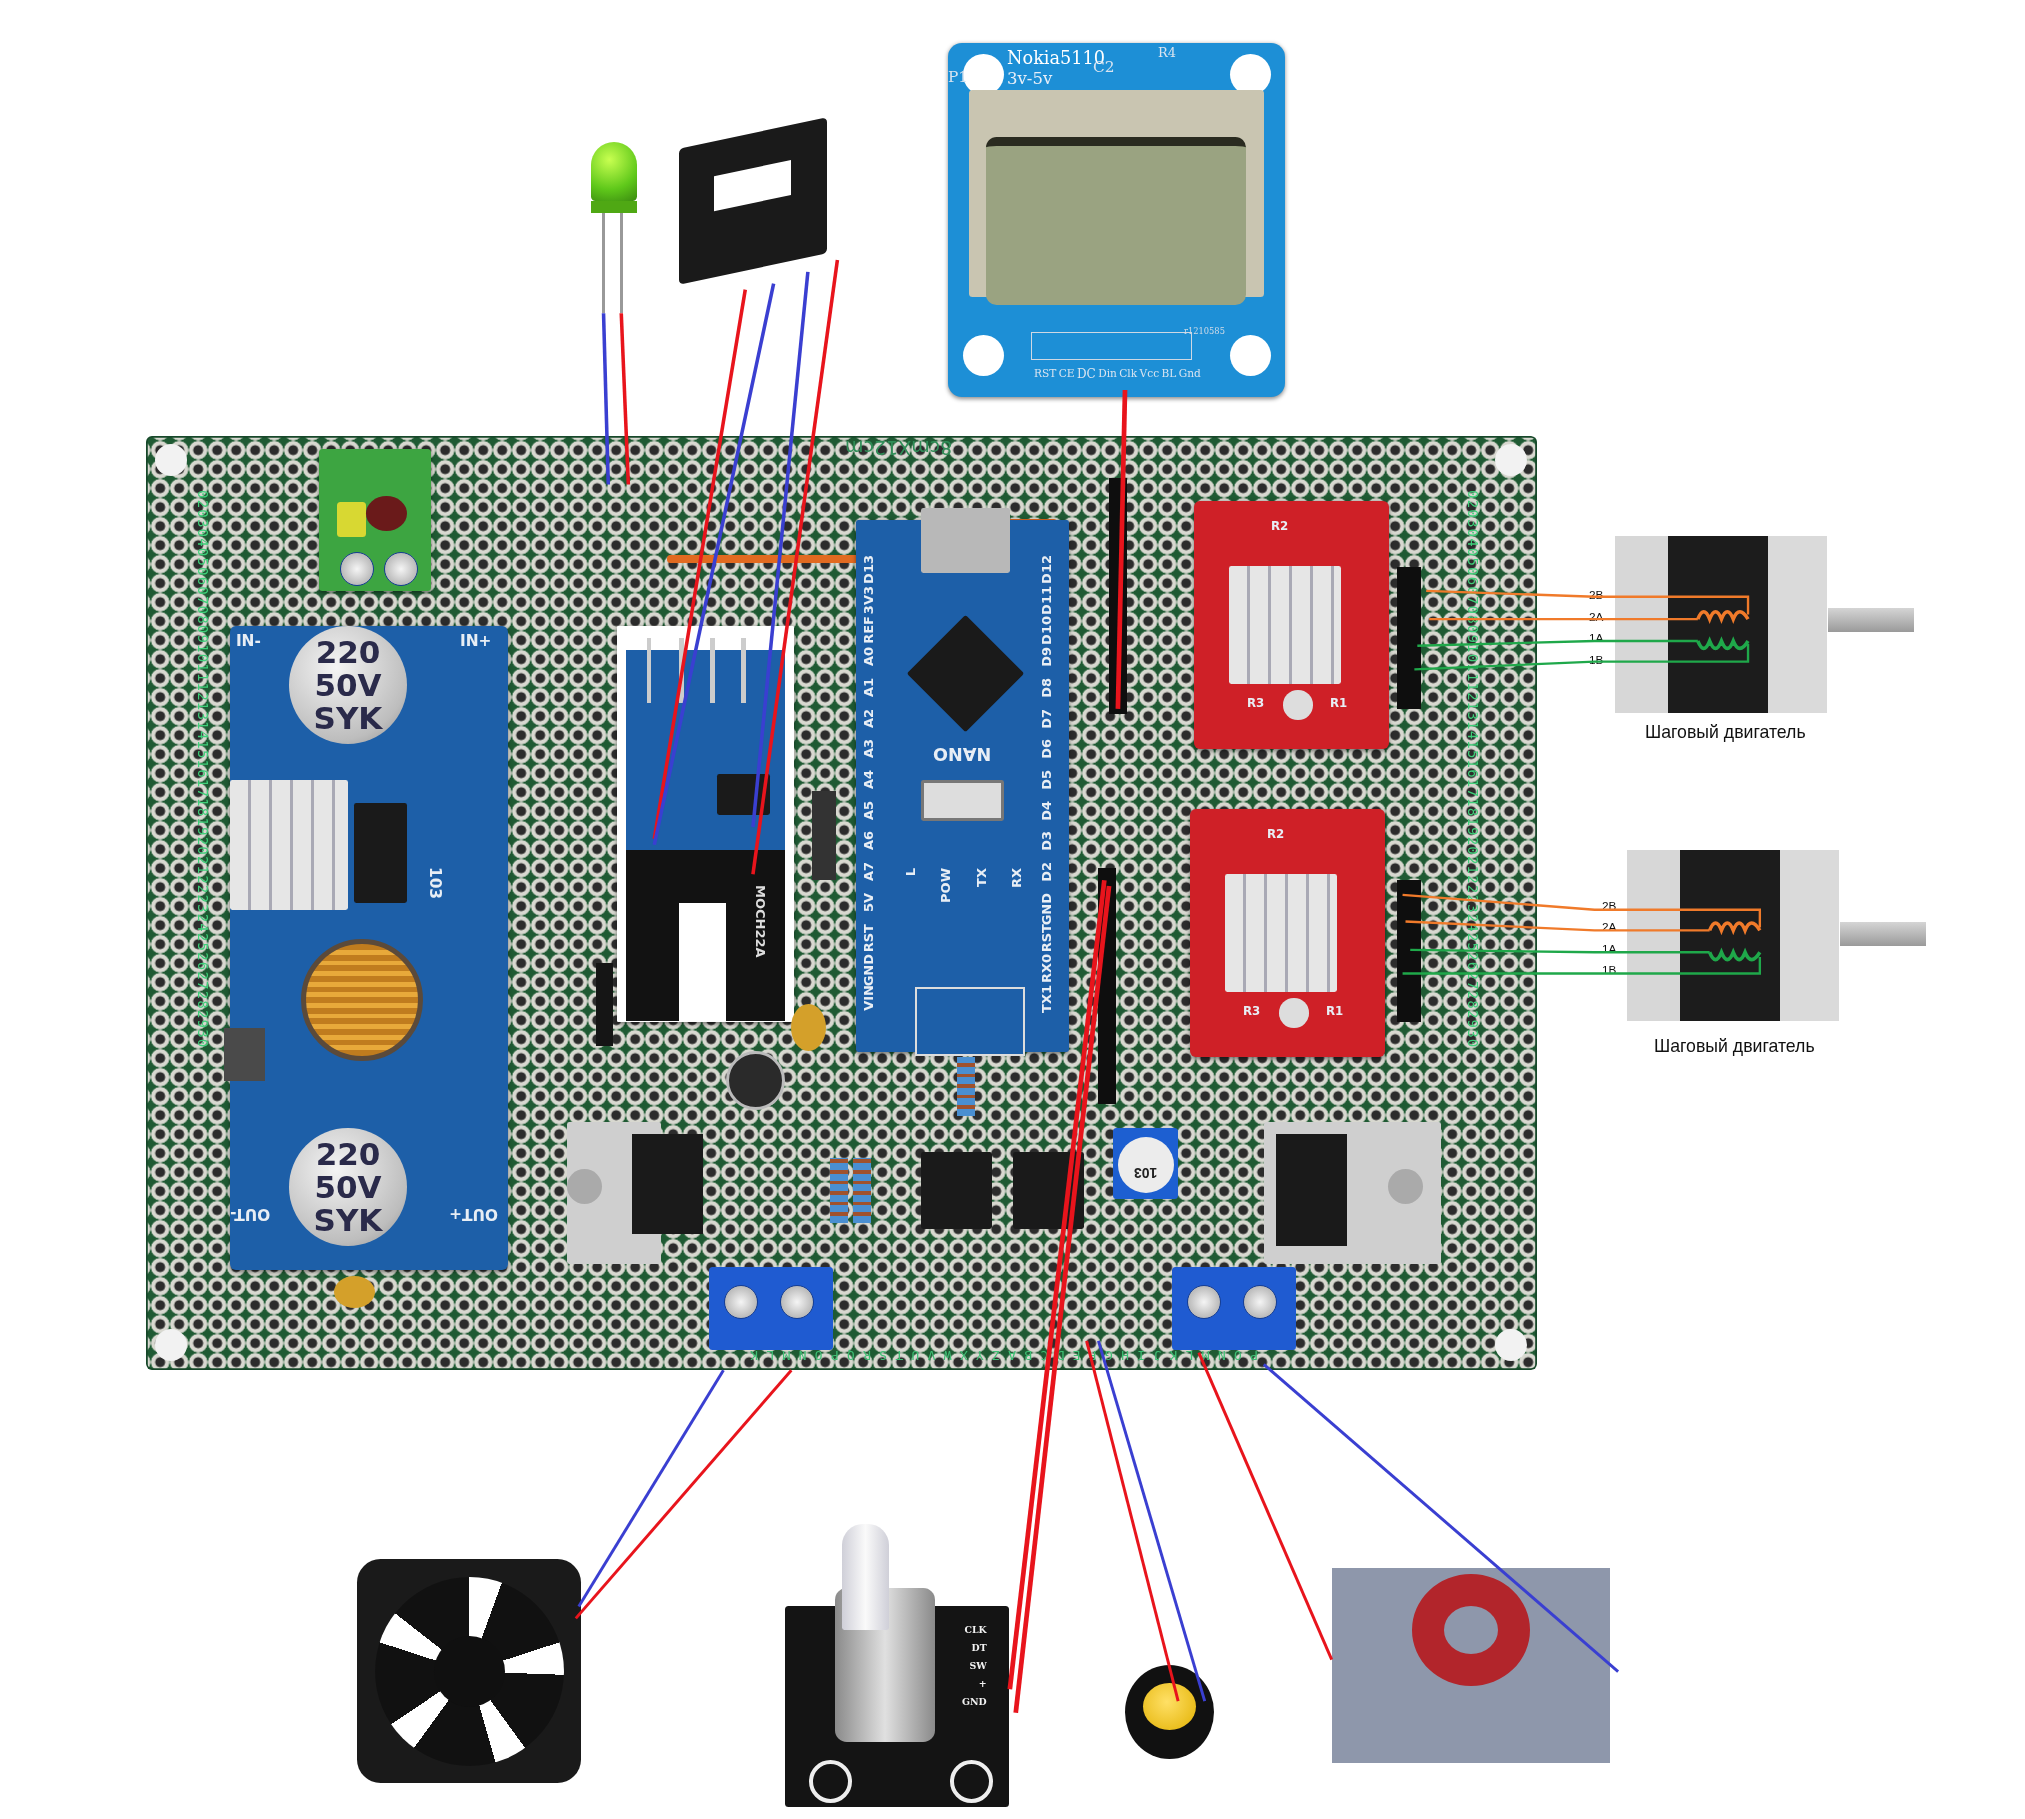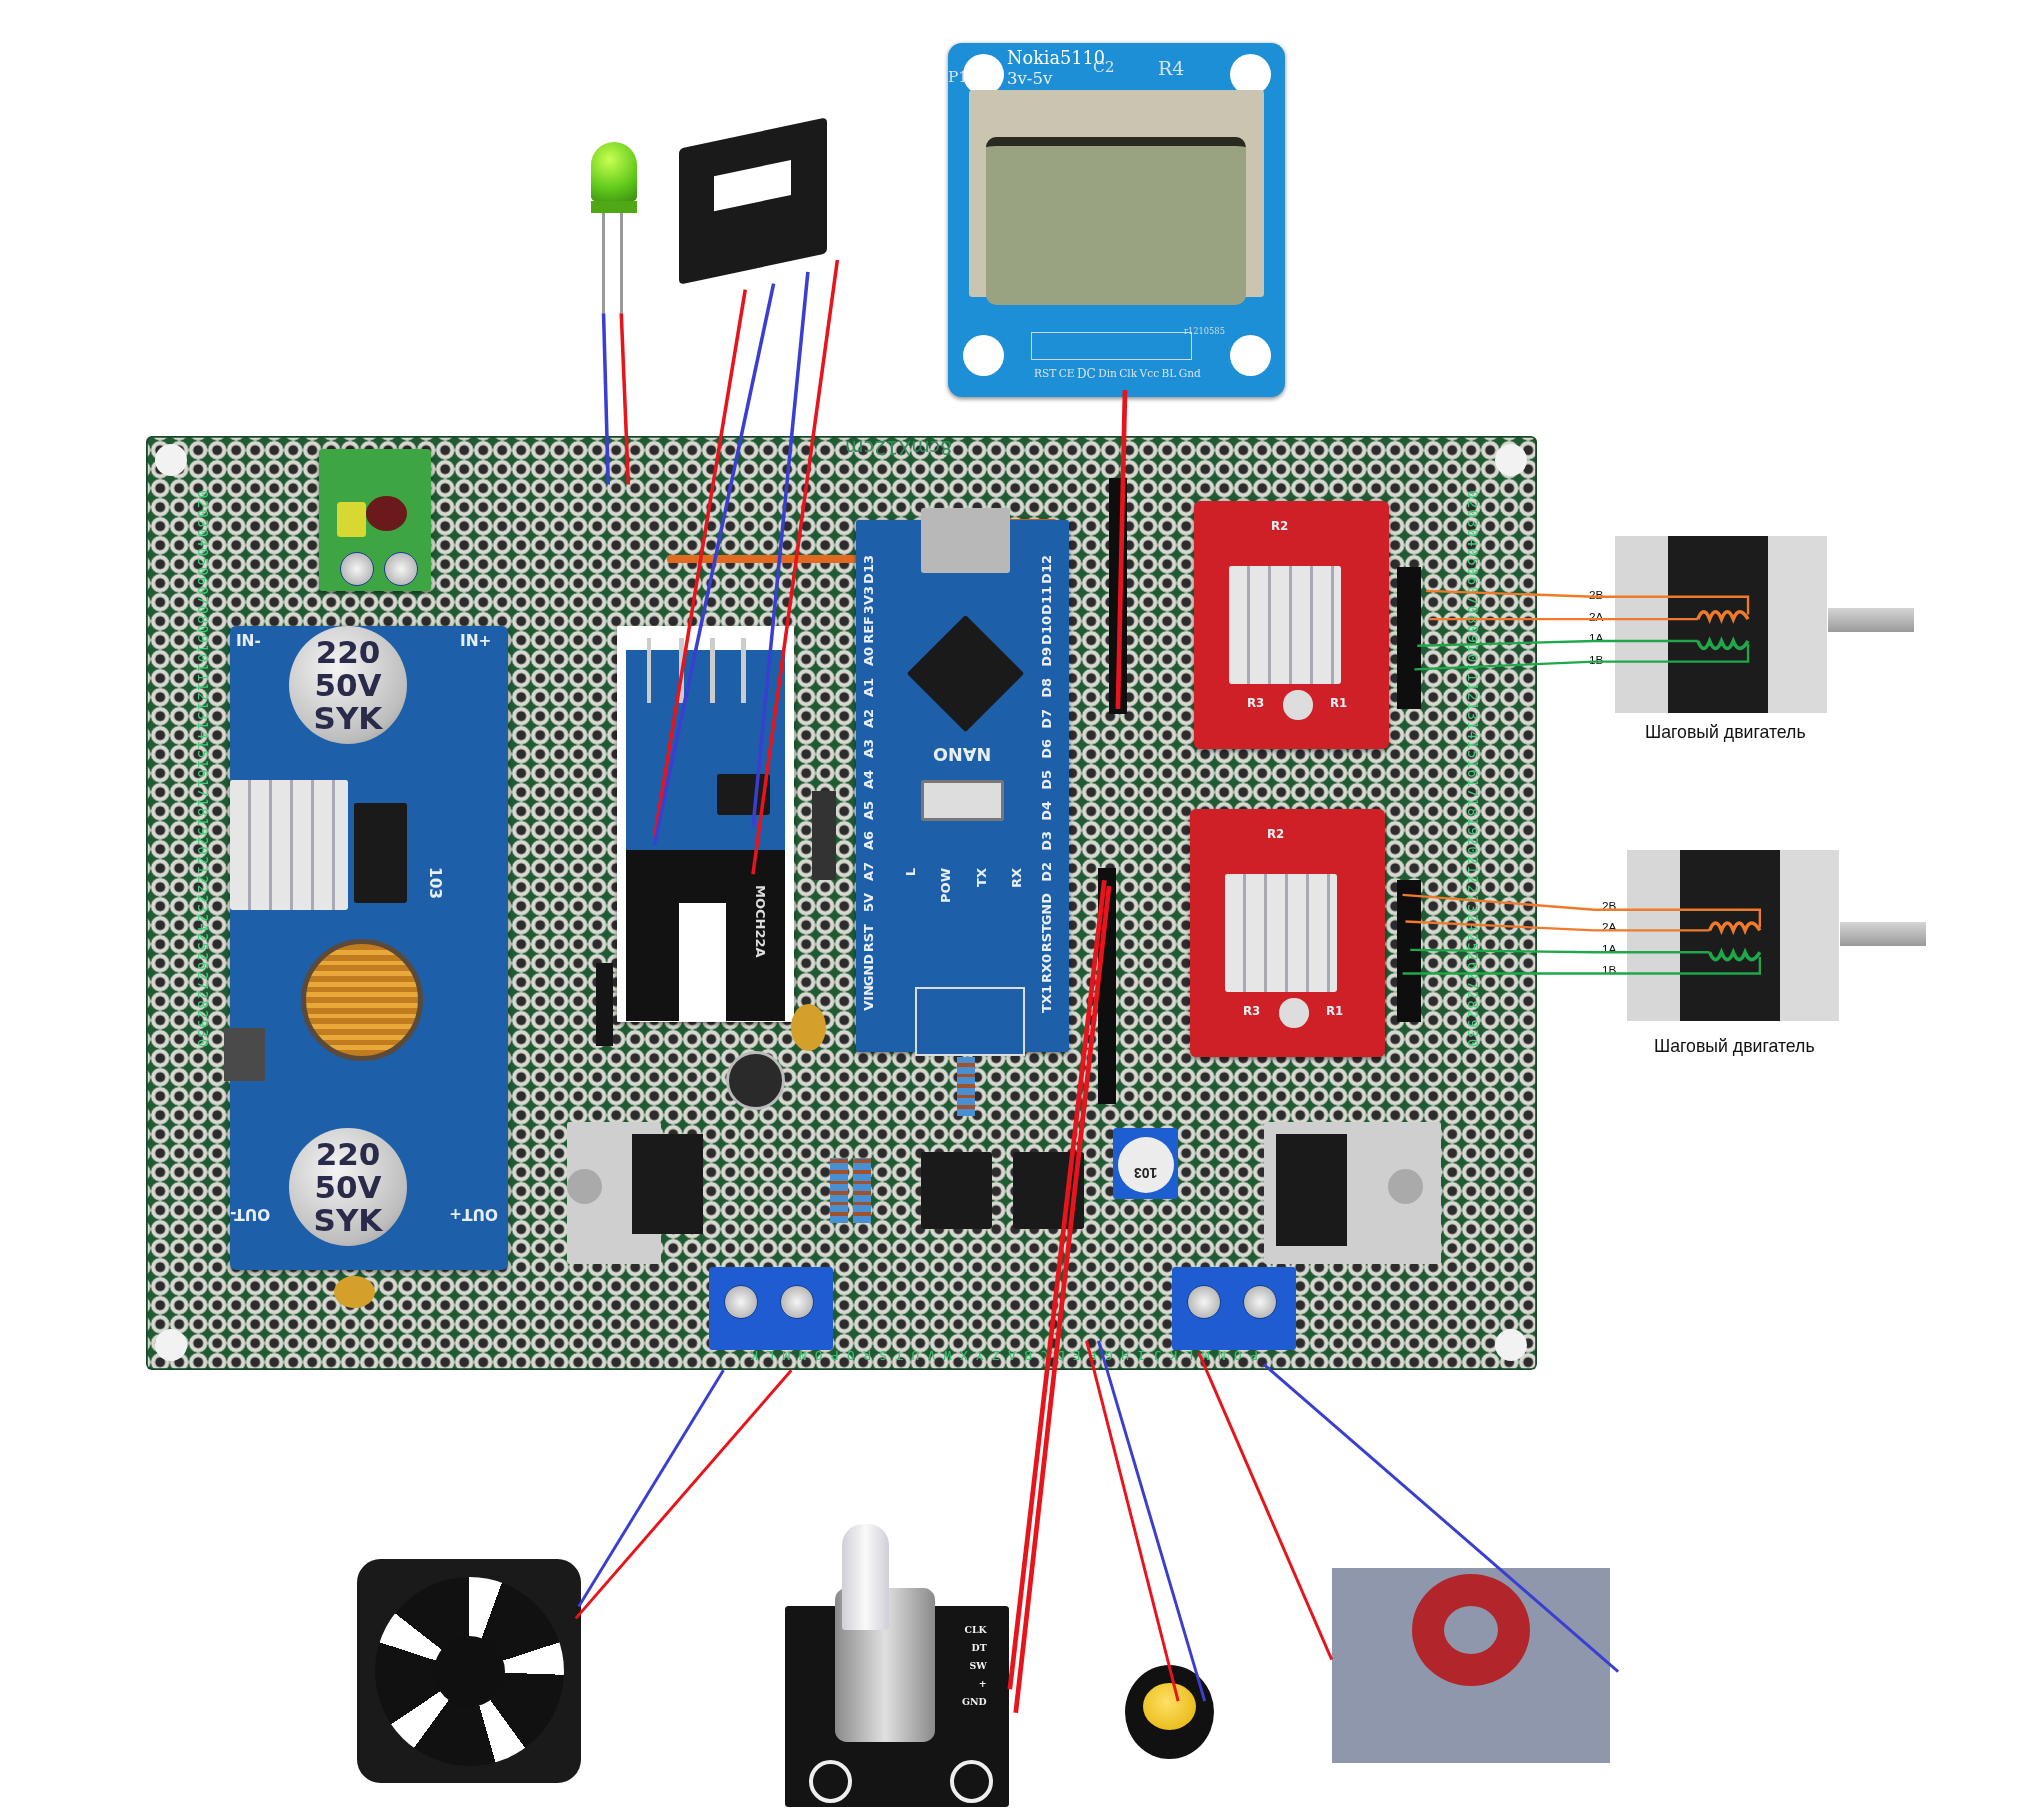--- a/index.html
+++ b/index.html
@@ -194,21 +194,21 @@
 
 <div class="module" style="left:948px;top:43px;width:337px;height:354px;background:#1d8fd6;border-radius:14px">
   <div class="abs" style="left:14.8px;top:10.6px;width:41px;height:41px;border-radius:50%;background:#fff"></div>
   <div class="abs" style="left:282px;top:10.6px;width:41px;height:41px;border-radius:50%;background:#fff"></div>
   <div class="abs" style="left:282px;top:292px;width:41px;height:41px;border-radius:50%;background:#fff"></div>
   <div class="abs" style="left:14.8px;top:292px;width:41px;height:41px;border-radius:50%;background:#fff"></div>
   <div class="lcd-pin" style="left:0px;top:25px;font-size:15.4px">P1</div>
   <div class="lcd-pin" style="left:59px;top:4.7px;font-size:17.7px;color:#ffffff">Nokia5110</div>
   <div class="lcd-pin" style="left:59px;top:26px;font-size:16.5px;color:#e6eef8">3v-5v</div>
   <div class="lcd-pin" style="left:145px;top:14.8px;font-size:15.4px">C2</div>
-  <div class="lcd-pin" style="left:210px;top:14px;font-size:19px">R4</div>
+  <div class="lcd-pin" style="left:210px;top:2px;font-size:13px">R4</div>
   <div class="abs" style="left:20.7px;top:47px;width:295px;height:207px;background:#c9c5b1;border-radius:3.5px">
     <div class="abs" style="left:17.7px;top:47px;width:260px;height:159px;background:#9aa381;border-radius:10.6px;border-top:9.4px solid #2a2b20"></div>
   </div>
   <div class="abs" style="left:83px;top:289px;width:159px;height:26px;border:1.2px solid #cfd8e3"></div>
   <div class="lcd-pin" style="left:236px;top:283px;font-size:8.3px;color:#d0dbe8">r1210585</div>
   <div id="lcd-pins" class="abs" style="left:86px;top:324px;display:flex;gap:2.4px">
       <span class="lcd-pin" style="position:static;font-size:10.6px">RST</span>
       <span class="lcd-pin" style="position:static;font-size:10.6px">CE</span>
       <span class="lcd-pin" style="position:static;font-size:12px">DC</span>
       <span class="lcd-pin" style="position:static;font-size:10.6px">Din</span>

